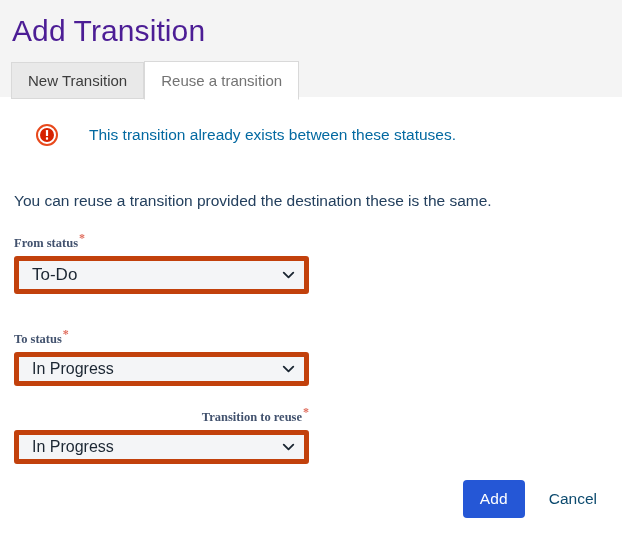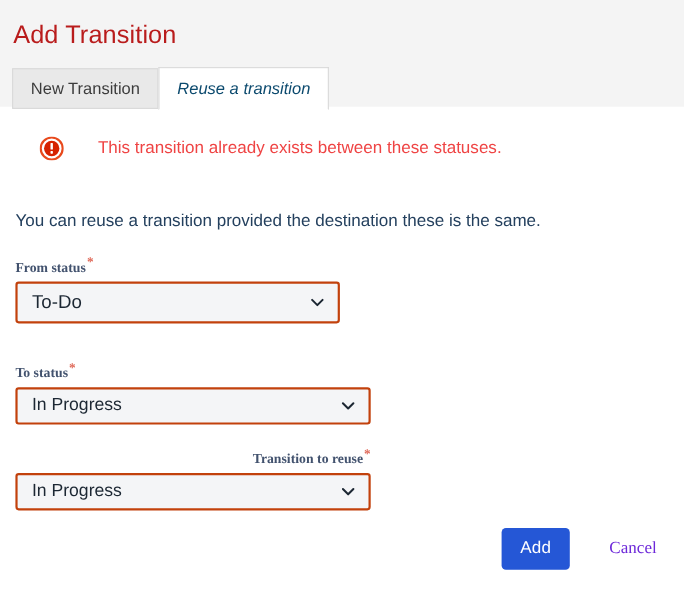--- a/index.html
+++ b/index.html
@@ -25,24 +25,24 @@
     width: 622px;
     height: 97px;
     background: #f4f4f4;
   }
 
   
   .dialog-title {
     position: absolute;
     left: 12px;
     top: 17px;
-    font-size: 23px;
+    font-size: 30px;
     line-height: 28px;
     font-weight: 400;
-    color: #b91c1c;
+    color: #4c1d95;
     letter-spacing: .1px;
     white-space: nowrap;
   }
 
   
   .tab-strip {
     position: absolute;
     left: 11px;
     top: 61px;
     height: 38px;
@@ -66,46 +66,45 @@
   .tab.inactive {
     background: #e9e9e9;
     border-color: #d9d9d9;
     color: #3c3c3c;
     text-align: center;
   }
   .tab.active {
     background: #ffffff;
     border-color: #d9d9d9;
     border-bottom-color: #ffffff;
-    color: #0c4a6e;
+    color: #737373;
     height: 39px;
     margin-bottom: -1px;
     z-index: 3;
-    font-style: italic;
   }
 
   
   .error-row {
     position: absolute;
     left: 0;
     top: 124px;
     display: flex;
     align-items: center;
   }
   .error-icon {
     width: 22px;
     height: 22px;
     margin-left: 36px;
     flex: 0 0 auto;
     display: block;
   }
   .error-text {
     margin-left: 31px;
     font-size: 15.5px;
-    color: #ef4444;
+    color: #0369a1;
     line-height: 22px;
     white-space: nowrap;
   }
 
   
   .description {
     position: absolute;
     left: 14px;
     top: 190px;
     font-size: 15.5px;
@@ -142,33 +141,33 @@
     margin-left: 1px;
   }
 
   .select-wrap {
     position: relative;
     display: block;
   }
   .select-box {
     box-sizing: border-box;
     background: #f4f5f7;
-    border: 2px solid #c2410c;
+    border: 5px solid #c2410c;
     border-radius: 3px;
     font-size: 16px;
     color: #1c2733;
     display: flex;
     align-items: center;
     padding-left: 13px;
     cursor: pointer;
     white-space: nowrap;
     overflow: hidden;
   }
   .select-lg { width: 295px; height: 38px; font-size: 17px; }
-  .select-sm { width: 323px; height: 34px; font-size: 16px; }
+  .select-sm { width: 295px; height: 34px; font-size: 16px; }
 
   .chevron {
     position: absolute;
     right: 14px;
     top: 50%;
     transform: translateY(-50%);
     width: 13px;
     height: 13px;
     pointer-events: none;
   }
@@ -195,25 +194,25 @@
     border-radius: 4px;
     height: 38px;
     padding: 0 17px;
     cursor: pointer;
     font-family: "Liberation Sans", sans-serif;
     letter-spacing: .1px;
   }
   .btn-cancel {
     background: transparent;
     border: none;
-    color: #6d28d9;
-    font-size: 15.5px;
-    margin-left: 36px;
-    cursor: pointer;
-    font-family: Liberation Serif, serif;
+    color: #0c4a6e;
+    font-size: 15.5px;
+    margin-left: 24px;
+    cursor: pointer;
+    font-family: Liberation Sans, sans-serif;
     padding: 0;
   }
 </style>
 </head>
 <body>
 
 <div class="top-band"></div>
 
 <div class="dialog-title">Add Transition</div>
 

